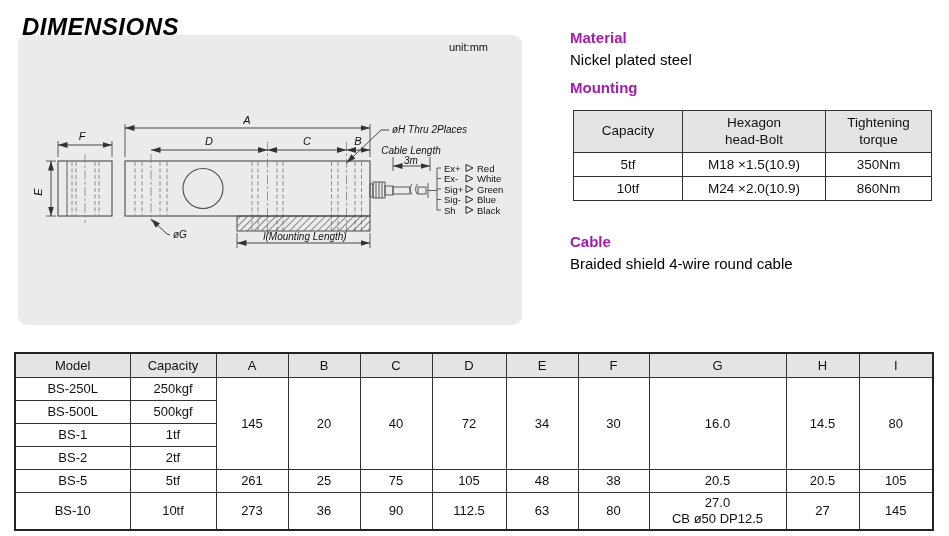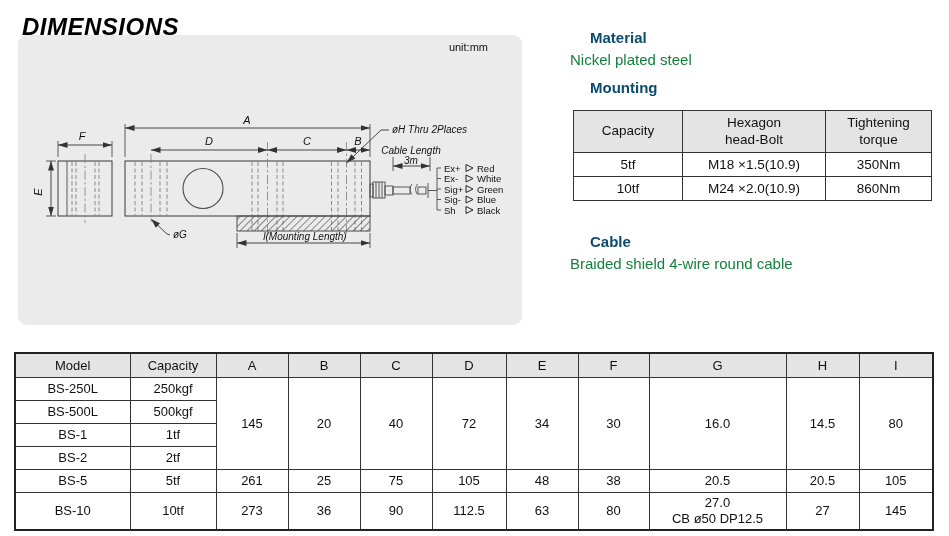--- a/index.html
+++ b/index.html
@@ -4,22 +4,22 @@
 <style>
   * { margin:0; padding:0; box-sizing:border-box; }
   html,body { width:949px; height:536px; background:#ffffff; font-family:"Liberation Sans", sans-serif; color:#111; position:relative; overflow:hidden; }
 
   #title { position:absolute; left:22px; top:6px; font-size:24px; font-weight:bold; font-style:italic; letter-spacing:0.5px; color:#000;margin-top:7px; }
 
   #diagram-box { position:absolute; left:18px; top:35px; width:504px; height:290px; background:#ebebeb;border-radius:9px; }
 
   
   #right-col { position:absolute; left:570px; top:0; width:372px; height:340px; font-size:15px; }
-  .sec-h { position:absolute; font-weight:bold; font-size:15px; color:#0c4a6e;margin-left:20px; }
-  .sec-t { position:absolute; font-size:15px; color:#15803d; }
+  .sec-h { position:absolute; font-weight:bold; font-size:15px; color:#a21caf; }
+  .sec-t { position:absolute; font-size:15px; color:#000000; }
 
   
   #mounting-table { position:absolute; left:3px; top:110px; width:358px; border-collapse:collapse; table-layout:fixed; font-size:13.5px; border:1.5px solid #2b2b2b; }
   #mounting-table th, #mounting-table td { border:1px solid #333; text-align:center; vertical-align:middle; }
   #mounting-table th { background:#e4e4e4; font-weight:normal; white-space:pre-line; height:42px; line-height:1.25; }
   #mounting-table td { height:24px; }
 
   
   #dim-table { position:absolute; left:14px; top:352px; width:918px; border-collapse:collapse; table-layout:fixed; font-size:13px; border:2px solid #222; }
   #dim-table th, #dim-table td { border:1px solid #333; text-align:center; vertical-align:middle; padding:0; }

